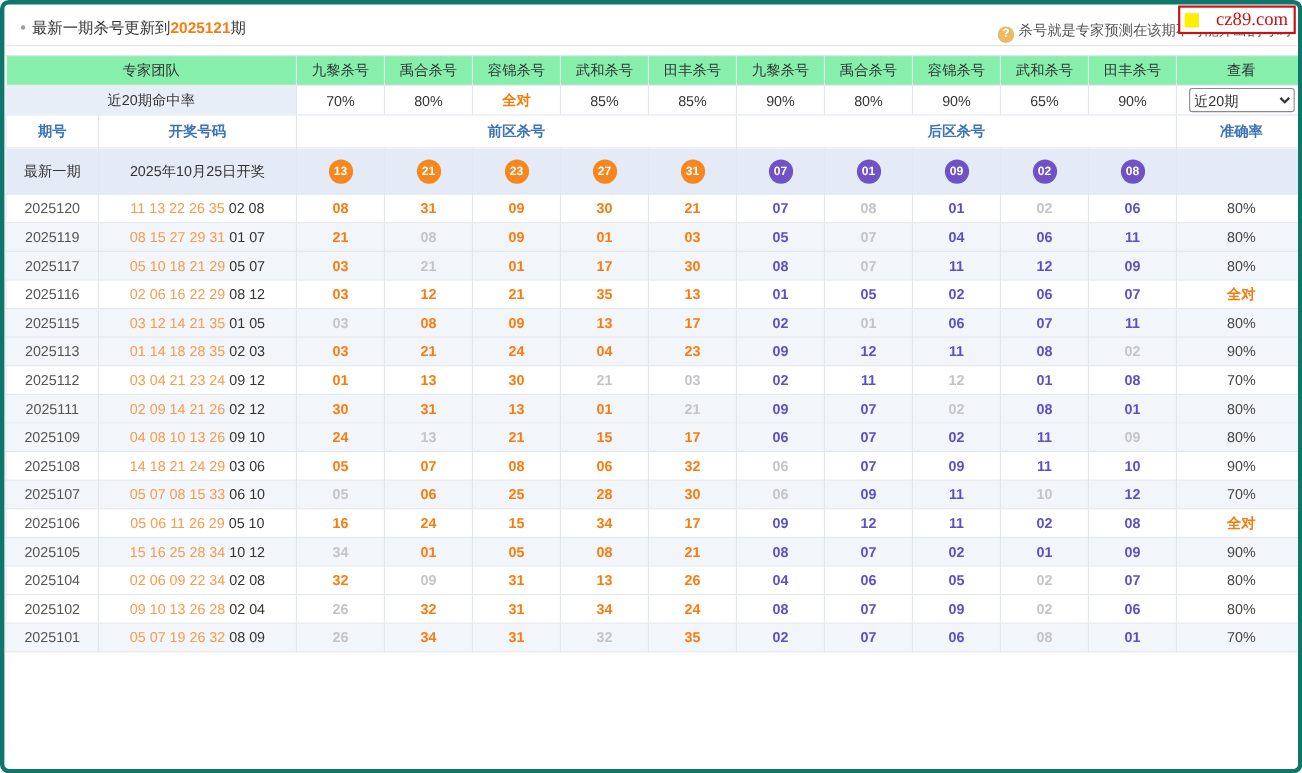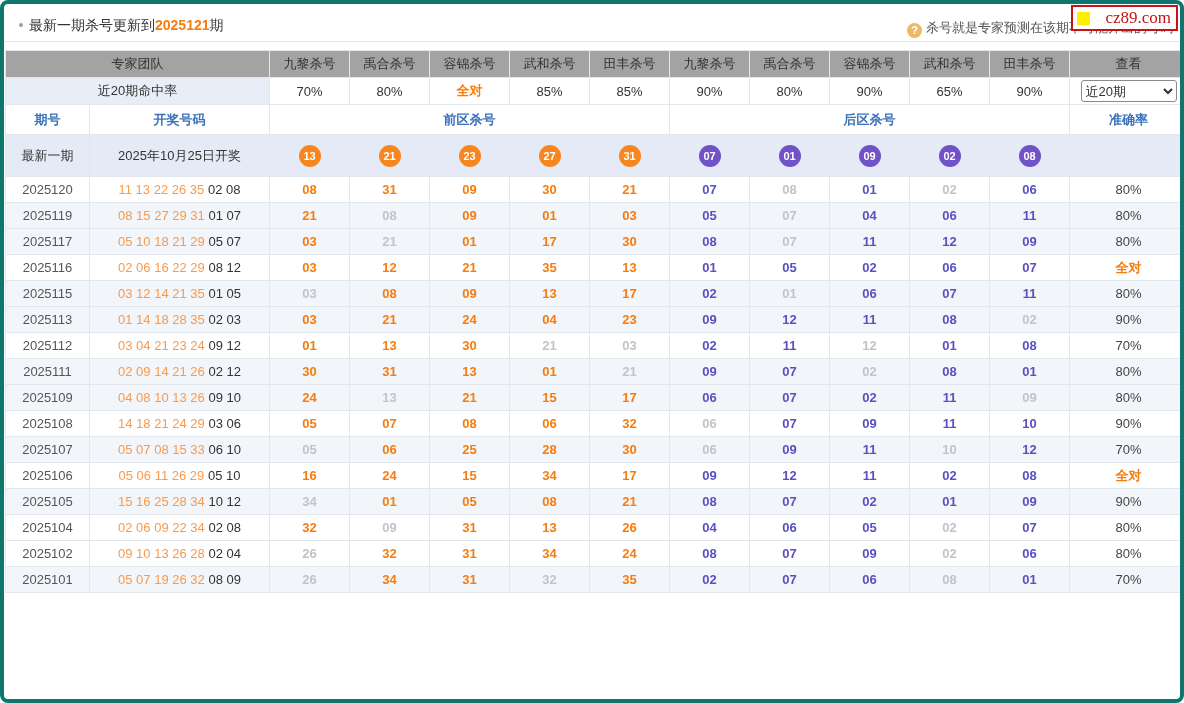--- a/index.html
+++ b/index.html
@@ -16,21 +16,21 @@
   .notice { position:absolute; right:6px; top:11px; font-size:13px; color:#555; }
   .q-icon { display:inline-block; width:15px; height:15px; line-height:15px; text-align:center;
     background:#edb964; color:#fff; border-radius:50%; font-size:11px; font-weight:bold; margin-right:4px; vertical-align:-2px; }
   .logo { position:absolute; right:1px; top:-3px; border:2px solid #c61414; background:#fff;
     padding:1px 5px 1px 4px; display:flex; align-items:center; gap:15px; cursor:pointer; }
   .logo .sq { width:13px; height:13px; background:#ffee00; }
   .logo .txt { color:#c61414; font-size:17px; font-family:"Liberation Serif","DejaVu Serif",serif; }
   
   table { border-collapse:collapse; table-layout:fixed; width:1182px; margin-top:8px; font-size:13px; }
   th,td { border:1px solid #e2e7ee; text-align:center; overflow:hidden; white-space:nowrap; }
-  thead tr.experts th { height:27px; color:#333; font-weight:normal; background:#a3a3a3; }
+  thead tr.experts th { height:27px; color:#333; font-weight:normal; background:#86efac; }
   thead tr.rates td { height:27px; color:#333; }
   thead tr.rates td.label { background:#e8eef8; }
   thead tr.cols th { height:30px; color:#3b72b8; font-weight:bold; background:#fff; }
   .rate.hl { color:#f77c0d; font-weight:bold; }
   select { width:96px; height:22px; font-size:13px; border:1px solid #8a8a8a; border-radius:3px; background:#fff; color:#333; }
   tr.latest td { height:42px; background:#e4ebf6; }
   tr.latest .plabel { color:#333;text-align:center; }
   tr.latest .dlabel { color:#333; }
   .ball { display:inline-block; width:22px; height:22px; border-radius:50%; color:#fff;
     font-weight:bold; font-size:11px; line-height:22px; text-align:center; }

